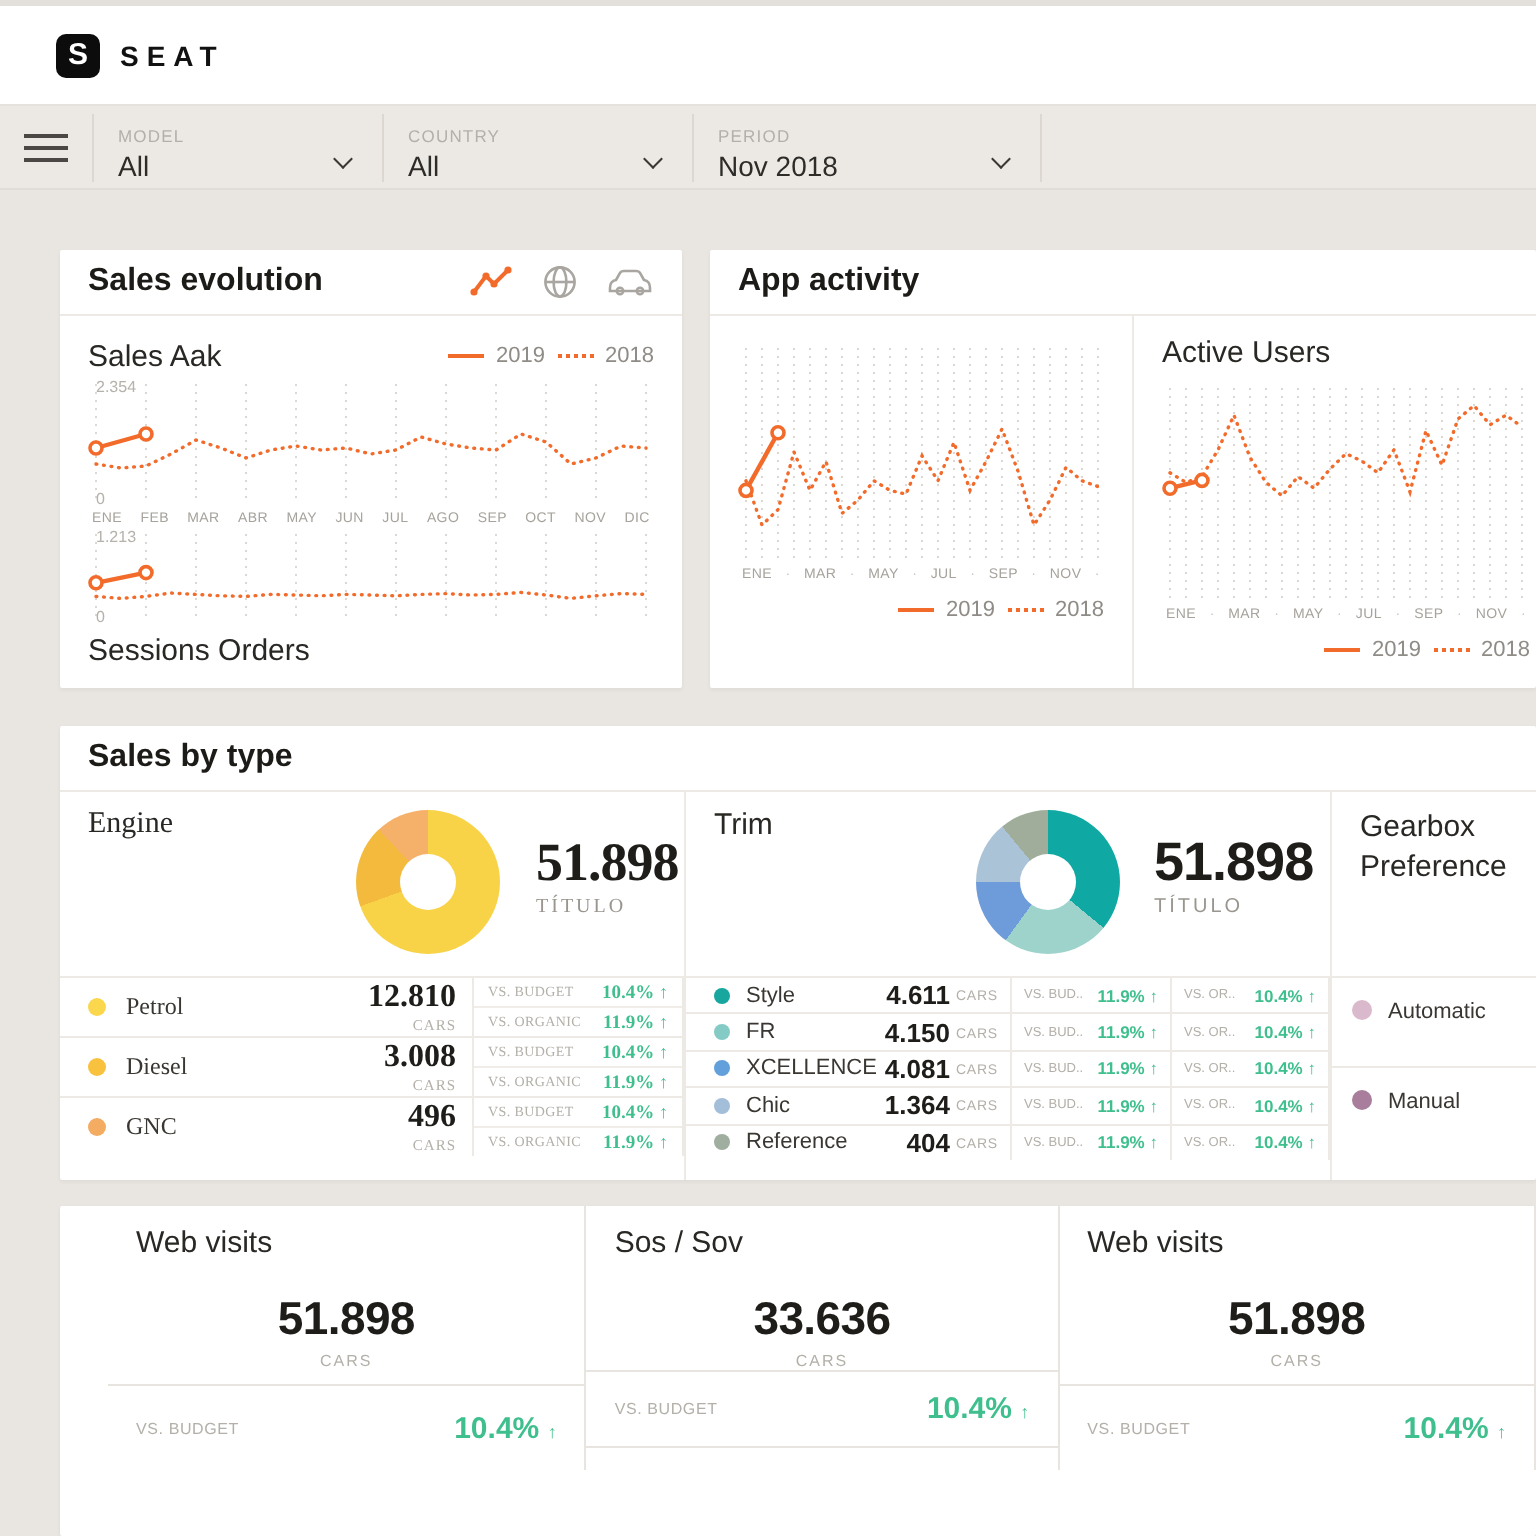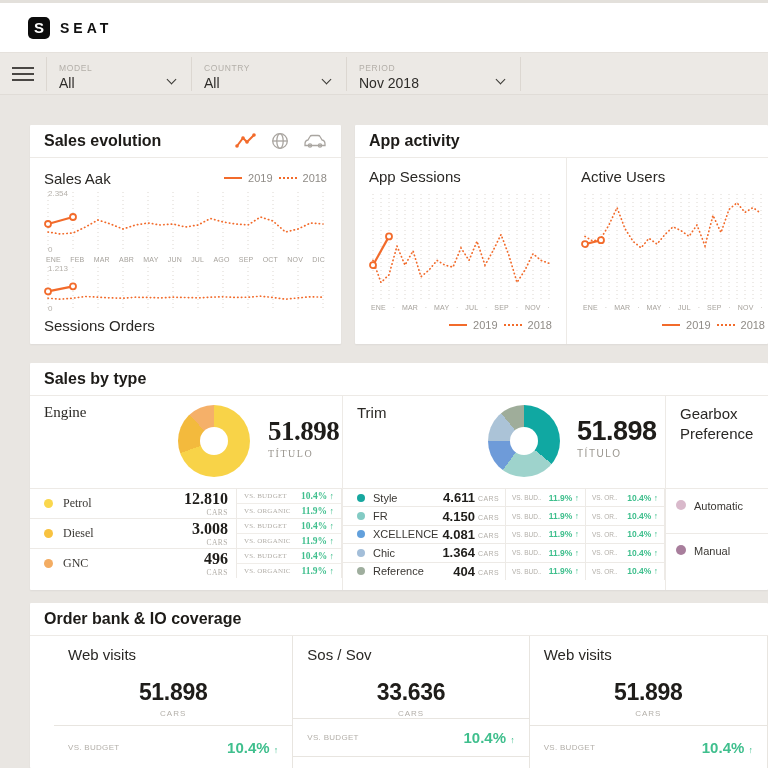--- a/index.html
+++ b/index.html
@@ -245,21 +245,20 @@
     <div class="sec-title" style="margin-top:4px">Sessions Orders</div>
   </div>
 </section>
 
 <section class="card" id="card-app">
   <div class="card-head">
     <span class="card-title">App activity</span>
   </div>
   <div class="app-body">
     <div class="app-panel first">
-      <div class="sec-title">App Sessions</div>
       <div class="chart-wrap" style="height:110px;margin-top:4px">
         <svg width="184" height="110" viewBox="0 0 184 110">
             <line x1="4.0" y1="2" x2="4.0" y2="108" stroke="#DCD7D1" stroke-width="1" stroke-dasharray="1 3"></line>
             <line x1="12.0" y1="2" x2="12.0" y2="108" stroke="#DCD7D1" stroke-width="1" stroke-dasharray="1 3"></line>
             <line x1="20.0" y1="2" x2="20.0" y2="108" stroke="#DCD7D1" stroke-width="1" stroke-dasharray="1 3"></line>
             <line x1="28.0" y1="2" x2="28.0" y2="108" stroke="#DCD7D1" stroke-width="1" stroke-dasharray="1 3"></line>
             <line x1="36.0" y1="2" x2="36.0" y2="108" stroke="#DCD7D1" stroke-width="1" stroke-dasharray="1 3"></line>
             <line x1="44.0" y1="2" x2="44.0" y2="108" stroke="#DCD7D1" stroke-width="1" stroke-dasharray="1 3"></line>
             <line x1="52.0" y1="2" x2="52.0" y2="108" stroke="#DCD7D1" stroke-width="1" stroke-dasharray="1 3"></line>
             <line x1="60.0" y1="2" x2="60.0" y2="108" stroke="#DCD7D1" stroke-width="1" stroke-dasharray="1 3"></line>
@@ -529,23 +528,20 @@
           <span class="dot" style="background: rgb(168, 126, 156);"></span>
           <span class="gear-name">Manual</span>
         </div>
       </div>
     </div>
 
   </div>
 </section>
 
 <section class="card" id="card-order">
-  <div class="card-head">
-    <span class="card-title">Order bank &amp; IO coverage</span>
-  </div>
   <div class="ob-body">
     <div class="ob-col ob-1">
       <div class="ob-title">Web visits</div>
       <div class="ob-num">51.898</div>
       <div class="ob-unit">CARS</div>
       <div class="ob-spacer"></div>
       <div class="ob-stat">
         <span class="lbl">VS. BUDGET</span>
         <span class="pos"><span>10.4%</span> <span class="arr">↑</span></span>
       </div>

